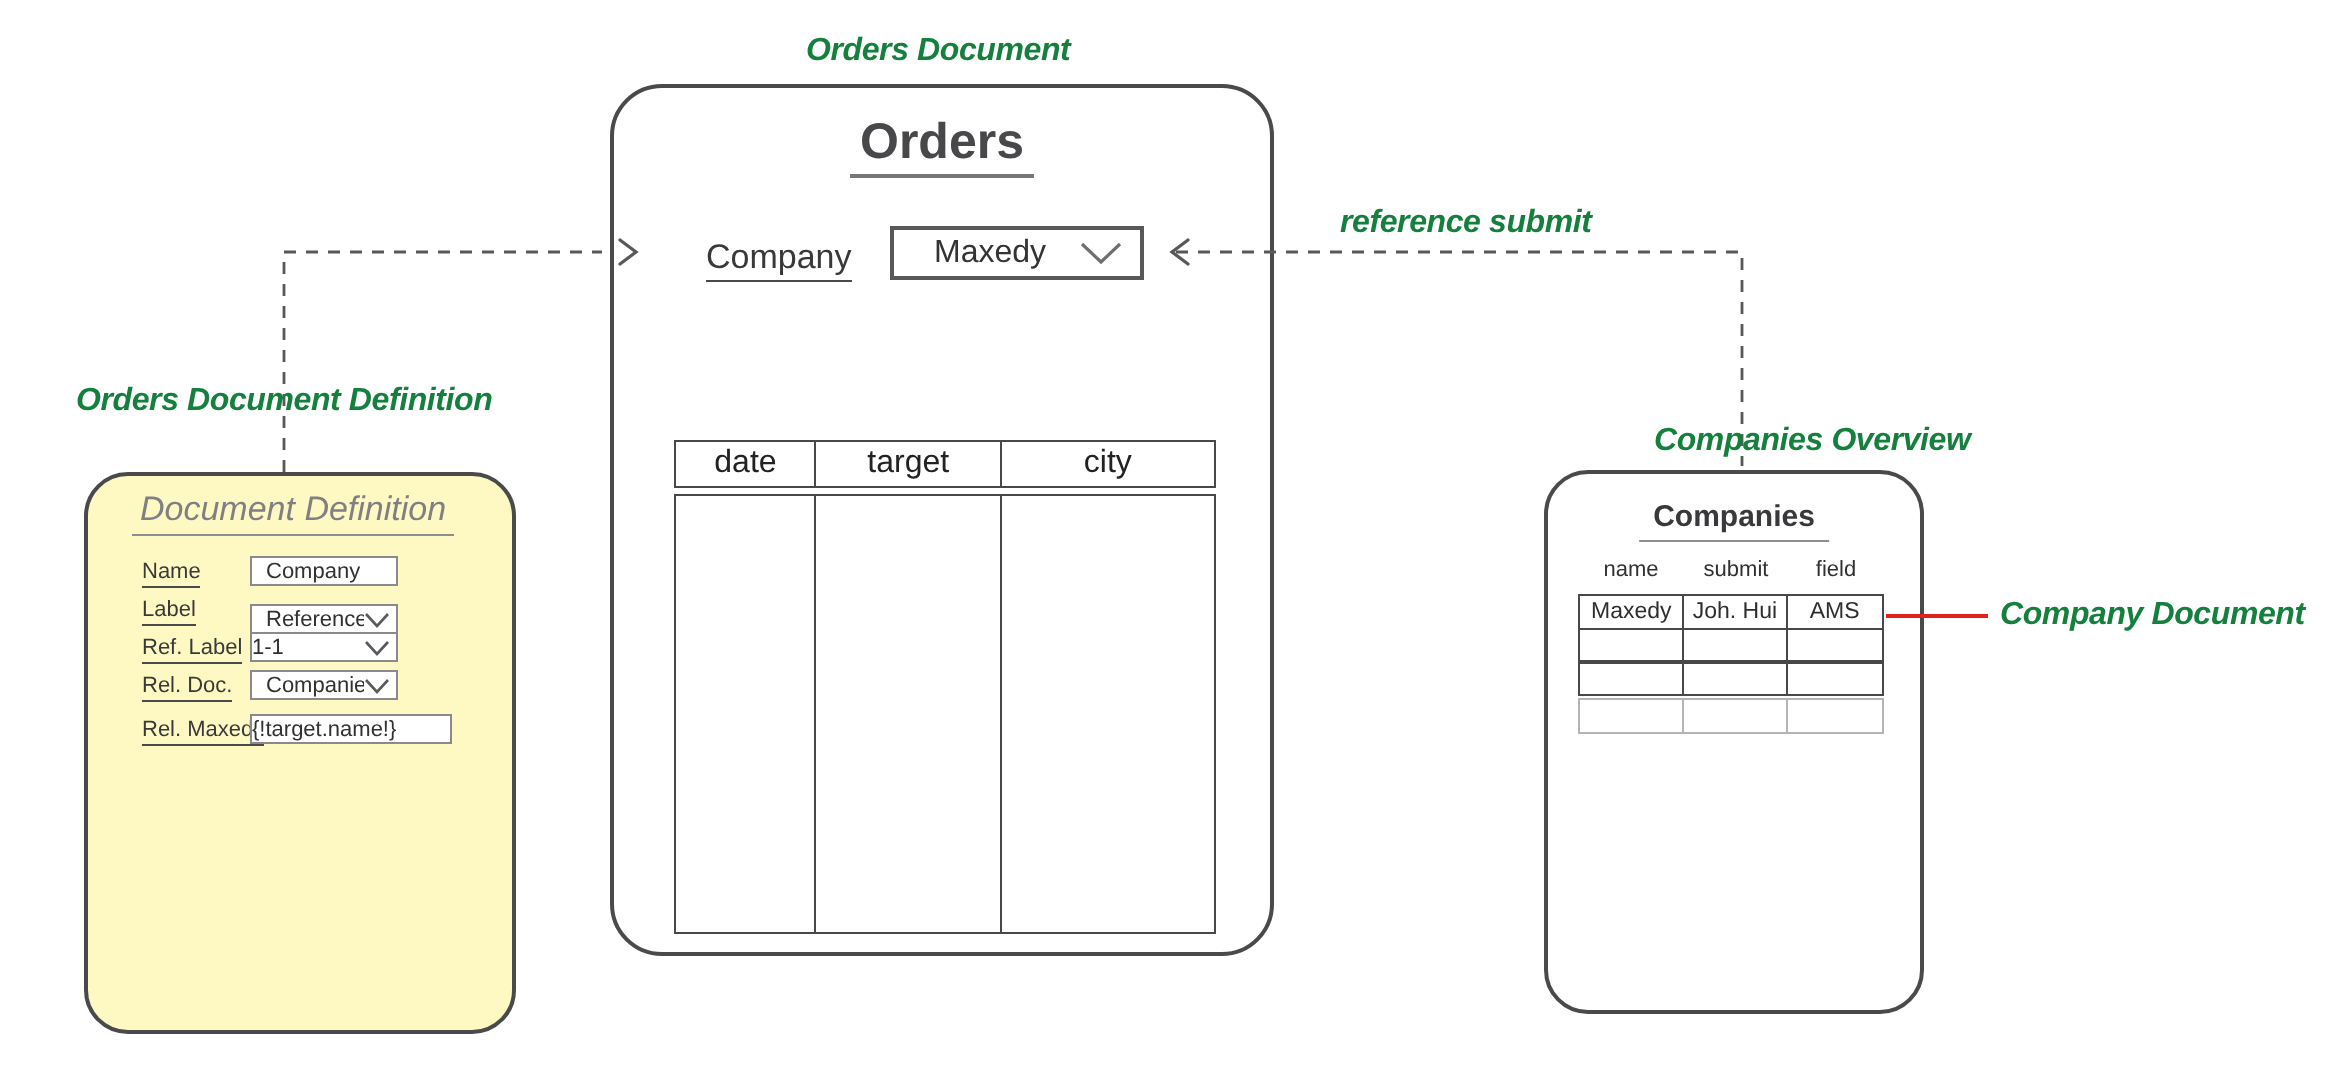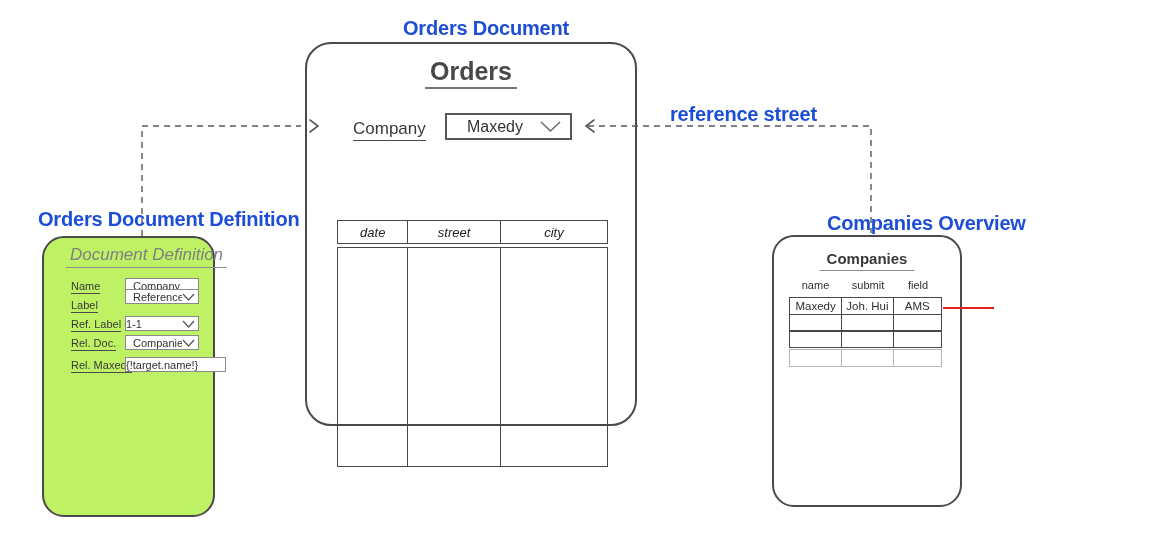--- a/index.html
+++ b/index.html
@@ -2,27 +2,27 @@
 <html><head>
 <meta charset="utf-8">
 <style>
   html,body{margin:0;padding:0;background:#fff;}
   .canvas{
     position:relative;width:1166px;height:538px;background:#fff;
     font-family:"Liberation Sans",sans-serif;overflow:hidden;
   }
   
   .annotation{
-    position:absolute;z-index:5;color:#1d4ed8;font-weight:bold;
-    font-size:20px;white-space:nowrap;letter-spacing:-0.2px;
+    position:absolute;z-index:5;color:#15803d;font-weight:bold;
+    font-size:16px;white-space:nowrap;letter-spacing:-0.2px;font-style:italic;
   }
   
   .panel{position:absolute;z-index:2;box-sizing:border-box;background:#fff;border:2.5px solid #4a4a4c;}
-  #def-panel{left:42px;top:236px;width:173px;height:281px;border-radius:22px;background:#bef264;}
-  #orders-panel{left:305px;top:42px;width:332px;height:384px;border-radius:26px;}
+  #def-panel{left:42px;top:236px;width:216px;height:281px;border-radius:22px;background:#fef9c3;}
+  #orders-panel{left:305px;top:42px;width:332px;height:436px;border-radius:26px;}
   #companies-panel{left:772px;top:235px;width:190px;height:272px;border-radius:22px;}
 
   
   .def-title{
     position:absolute;left:22px;top:7px;font-size:17px;font-style:italic;
     color:#7f7f84;border-bottom:1.5px solid #8d8d92;padding:0 4px 2px;white-space:nowrap;
   }
   .def-label{
     position:absolute;left:27px;font-size:11px;color:#39393b;
     border-bottom:1px solid #4a4a4c;padding-bottom:1px;white-space:nowrap;
@@ -54,21 +54,21 @@
   .company-select .val{flex:1;text-align:center;font-size:16px;color:#333;padding-left:4px;}
   .company-select .chev{flex:0 0 auto;margin-right:8px;display:block;}
   .orders-thead,.orders-tbody{
     position:absolute;left:30px;width:271px;box-sizing:border-box;
     border:1.5px solid #48484a;display:grid;grid-template-columns:71fr 93fr 107fr;
   }
   .orders-thead{top:176px;height:24px;}
   .orders-tbody{top:203px;height:220px;}
   .orders-thead .cell{
     display:flex;align-items:center;justify-content:center;
-    font-size:13px;color:#222;border-right:1.5px solid #48484a;font-style:italic;
+    font-size:16px;color:#222;border-right:1.5px solid #48484a;
   }
   .orders-thead .cell:last-child{border-right:none;}
   .orders-tbody .col{border-right:1.5px solid #48484a;}
   .orders-tbody .col:last-child{border-right:none;}
   .submit-btn{
     position:absolute;left:175px;top:437px;width:125px;height:24px;background:#fff;
     border:1.5px solid #58585a;box-sizing:border-box;display:flex;align-items:center;
     justify-content:center;font-size:16px;color:#222;
   }
 
@@ -110,34 +110,35 @@
     <path d="M142 236 V126 H301" fill="none" stroke="#58585a" stroke-width="1.4" stroke-dasharray="6 5"></path>
     <polyline points="310,120 318,126 310,132" fill="none" stroke="#58585a" stroke-width="1.6" stroke-linecap="round"></polyline>
 
     <path d="M588 126 H871 V233" fill="none" stroke="#58585a" stroke-width="1.4" stroke-dasharray="6 5"></path>
     <polyline points="594,120 586,126 594,132" fill="none" stroke="#58585a" stroke-width="1.6" stroke-linecap="round"></polyline>
 
     <path d="M943 308 H994" fill="none" stroke="#e0221f" stroke-width="2"></path>
   </svg>
 
   <div class="annotation" style="left:403px;top:17px">Orders Document</div>
-  <div class="annotation" style="left:38px;top:208px">Orders Document Definition</div>
-  <div class="annotation" style="left:670px;top:103px">reference street</div>
+  <div class="annotation" style="left:38px;top:192px">Orders Document Definition</div>
+  <div class="annotation" style="left:670px;top:103px">reference submit</div>
   <div class="annotation" style="left:827px;top:212px">Companies Overview</div>
+  <div class="annotation" style="left:1000px;top:299px">Company Document</div>
 
   <div class="panel" id="def-panel">
     <div class="def-title">Document Definition</div>
 
     <div class="def-label" style="top:42px">Name</div>
     <div class="def-box align-left" style="top:40px">
       <span class="val">Company</span>
     </div>
 
     <div class="def-label" style="top:61px">Label</div>
-    <div class="def-box align-left" style="top:51px">
+    <div class="def-box align-left" style="top:64px">
       <span class="val">Reference</span>
       <svg class="chev" width="13" height="8" viewBox="0 0 13 8">
         <polyline points="1,1 6.5,7 12,1" fill="none" stroke="#5a5a5e" stroke-width="1.3"></polyline>
       </svg>
     </div>
 
     <div class="def-label" style="top:80px">Ref. Label</div>
     <div class="def-box" style="top:78px">
       <span class="val">1-1</span>
       <svg class="chev" width="13" height="8" viewBox="0 0 13 8">
@@ -165,21 +166,21 @@
     <div class="company-label">Company</div>
     <div class="company-select">
       <span class="val">Maxedy</span>
       <svg class="chev" width="23" height="13" viewBox="0 0 23 13">
         <polyline points="2,2 11.5,11 21,2" fill="none" stroke="#6e6e72" stroke-width="1.6"></polyline>
       </svg>
     </div>
 
     <div class="orders-thead">
       <div class="cell">date</div>
-      <div class="cell">street</div>
+      <div class="cell">target</div>
       <div class="cell">city</div>
     </div>
     <div class="orders-tbody">
       <div class="col"></div>
       <div class="col"></div>
       <div class="col"></div>
     </div>
 
   </div>
 

